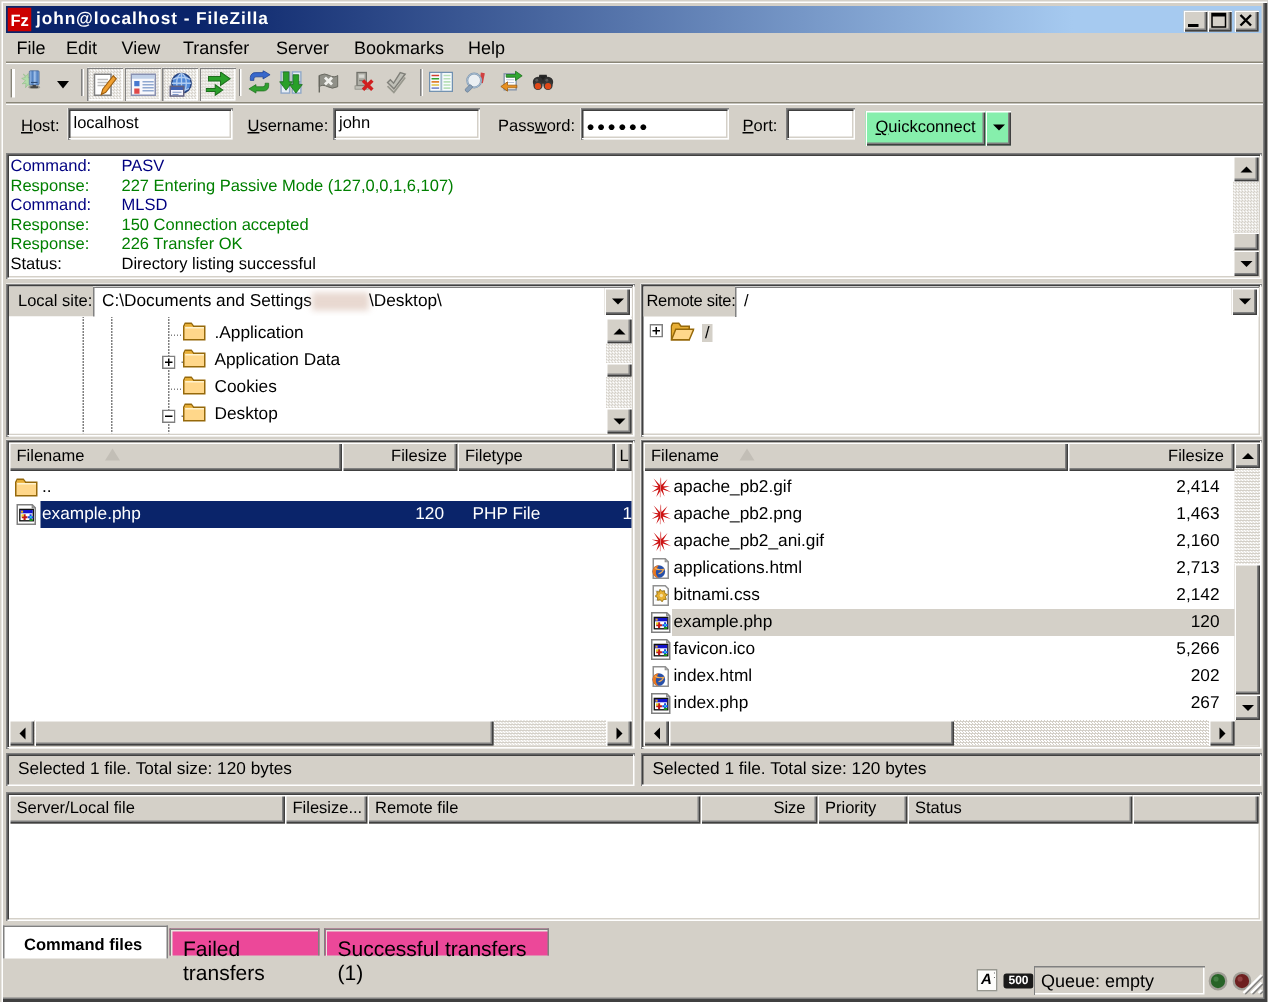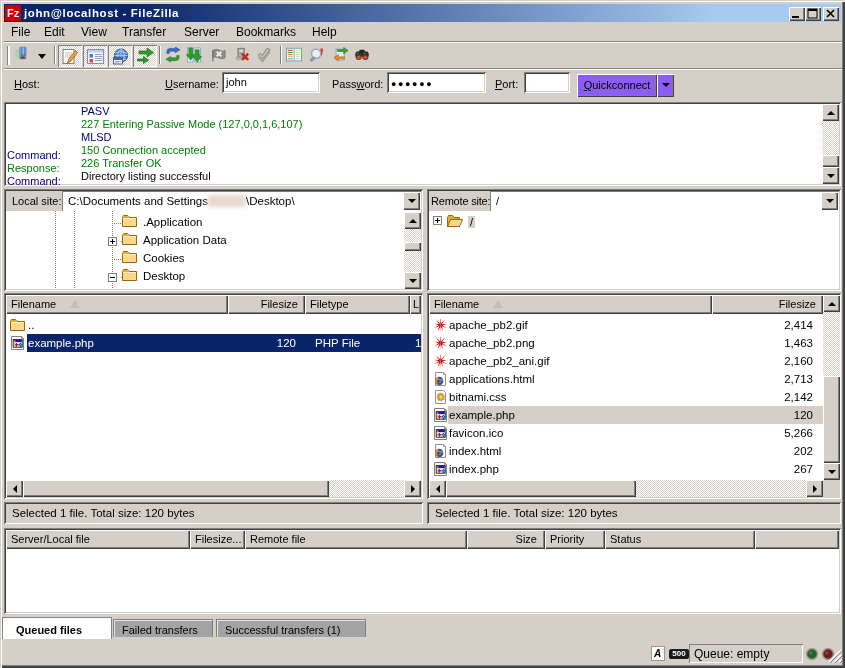--- a/index.html
+++ b/index.html
@@ -7,21 +7,21 @@
 body { font-family:"Liberation Sans", sans-serif; font-size:11px; color:#000; }
 #win {
   position:relative; width:845px; height:668px; background:#d4d0c8;
   box-shadow: inset 1px 1px 0 #d4d0c8, inset 2px 2px 0 #fff,
               inset -2px -2px 0 #404040, inset -3px -3px 0 #808080;
 }
 .abs { position:absolute; }
 .sunk { box-shadow: inset 1px 1px 0 #808080, inset -1px -1px 0 #fff,
         inset 2px 2px 0 #404040, inset -2px -2px 0 #d4d0c8; }
 .sunk1 { box-shadow: inset 1px 1px 0 #808080, inset -1px -1px 0 #fff; }
-.raise { background:#8b5cf6;
+.raise { background:#86efac;
   box-shadow: inset 1px 1px 0 #fff, inset -1px -1px 0 #404040, inset -2px -2px 0 #808080; }
 
 #titlebar { left:4px; top:4px; width:837px; height:18px;
   background: linear-gradient(to right, #0a246a 0%, #0a246a 15%, #a6caf0 85%);
   color:#fff; }
 #titletext { position:absolute; left:20px; top:3px; font-size:11.5px; letter-spacing:0.62px; font-weight:bold; white-space:nowrap; }
 .tbtn { position:absolute; top:3px; width:16px; height:14px; background:#d4d0c8;
   box-shadow: inset 1px 1px 0 #fff, inset -1px -1px 0 #404040, inset -2px -2px 0 #808080; }
 
 #menubar { left:4px; top:22px; width:838px; height:21px; box-shadow: inset 0 -1px 0 #fff, inset 0 -2px 0 #8a8678; }
@@ -42,21 +42,21 @@
 #quickbar { left:4px; top:68px; width:838px; height:32px; box-shadow: inset 0 1px 0 #8a8678, inset 0 2px 0 #fff; }
 .qlabel { position:absolute; top:10px; font-size:11px; }
 .qinput { position:absolute; top:4px; height:21px; background:#fff;
   box-shadow: inset 1px 1px 0 #808080, inset -1px -1px 0 #fff,
   inset 2px 2px 0 #404040, inset -2px -2px 0 #d4d0c8;
   font-size:11px; padding:4px 0 0 4px; }
 u.k { text-decoration:underline; text-underline-offset:1px; }
 
 #log { left:4px; top:102px; width:837px; height:84px; background:#fff; }
 .logline { position:absolute; left:3px; font-size:11px; white-space:pre; }
-.logline b { position:absolute; left:0; font-weight:normal;margin-top:44px; }
+.logline b { position:absolute; left:0; font-weight:normal; }
 .logline span { position:absolute; left:74px; }
 
 .sb-btn { position:absolute; width:17px; height:17px; background:#d4d0c8;
   box-shadow: inset 1px 1px 0 #fff, inset -1px -1px 0 #404040, inset -2px -2px 0 #808080;
   display:flex; align-items:center; justify-content:center; }
 .sb-thumb { position:absolute; background:#d4d0c8;
   box-shadow: inset 1px 1px 0 #fff, inset -1px -1px 0 #404040, inset -2px -2px 0 #808080; }
 .sb-track { position:absolute;
   background-image: conic-gradient(#fff 25%, #d4d0c8 0 50%, #fff 0 75%, #d4d0c8 0);
   background-size:2px 2px; }
@@ -70,22 +70,22 @@
   box-shadow: inset 1px 1px 0 #fff, inset -1px -1px 0 #404040, inset -2px -2px 0 #808080;
   display:flex; align-items:center; justify-content:center; }
 .hdrcell { position:absolute; top:2px; height:19px; background:#d4d0c8;
   box-shadow: inset 1px 1px 0 #fff, inset -1px -1px 0 #404040, inset -2px -2px 0 #808080;
   font-size:11px; padding:3px 0 0 5px; }
 .row { position:absolute; height:18px; font-size:11.5px; white-space:nowrap; }
 .ficon { position:absolute; left:4px; top:2px; }
 .sort { display:inline-block; width:0; height:0; border-left:5px solid transparent;
   border-right:5px solid transparent; border-bottom:8px solid #c2beb6; margin-left:14px; }
 .vdot { width:1px; background-image: repeating-linear-gradient(to bottom,#808080 0 1px,transparent 1px 2px); }
-.tabg { background:#a3a3a3; border:1px solid #808080; border-bottom:none;
-  box-shadow: inset 1px 1px 0 #e8e6e0; font-size:11px; }
+.tabg { background:#ec4899; border:1px solid #808080; border-bottom:none;
+  box-shadow: inset 1px 1px 0 #e8e6e0; font-size:14px; }
 .hdot { height:1px; background-image: repeating-linear-gradient(to right,#808080 0 1px,transparent 1px 2px); }
 </style>
 </head>
 <body>
 <svg width="0" height="0" style="position:absolute">
   <defs>
     <symbol id="folder" viewBox="0 0 16 14">
       <path d="M0.5 3.5 L0.5 12.5 L14.5 12.5 L14.5 3.5 L7 3.5 L5.5 1.5 L1.5 1.5 L0.5 3.5 Z" fill="#ffd78a" stroke="#96690a"></path>
       <path d="M1.5 4.5 L14 4.5" stroke="#fff2cc"></path>
       <path d="M1 3.9 L6.8 3.9 L5.3 2 L1.8 2 Z" fill="#e7ae35"></path>
@@ -269,20 +269,21 @@
       <circle cx="14.2" cy="11" r="3.8" fill="#383838"></circle>
       <circle cx="5.8" cy="11.6" r="2.6" fill="#e04818"></circle>
       <circle cx="14.2" cy="11.6" r="2.6" fill="#e04818"></circle>
       <circle cx="4.8" cy="6.6" r="1.2" fill="#585858"></circle>
       <circle cx="13.2" cy="6.6" r="1.2" fill="#585858"></circle>
     </svg>
   </div>
 
   <div id="quickbar" class="abs">
     <span class="qlabel" style="left:10px"><u class="k">H</u>ost:</span>
+    <div class="qinput" style="left:41px; width:110px">localhost</div>
     <span class="qlabel" style="left:161px"><u class="k">U</u>sername:</span>
     <div class="qinput" style="left:218px; width:98px">john</div>
     <span class="qlabel" style="left:328px">Pass<u class="k">w</u>ord:</span>
     <div class="qinput" style="left:383px; width:99px; letter-spacing:1.6px; font-size:9px; padding-top:7px">●●●●●●</div>
     <span class="qlabel" style="left:491px"><u class="k">P</u>ort:</span>
     <div class="qinput" style="left:520px; width:46px"></div>
     <div class="abs raise" style="left:573px; top:6px; width:80px; height:23px; text-align:center; padding-top:5px; font-size:11px"><u class="k">Q</u>uickconnect</div>
     <div class="abs raise" style="left:653px; top:6px; width:17px; height:23px">
         <span class="arr dn" style="margin:9px auto 0"></span>
       </div>
@@ -507,21 +508,21 @@
     <div class="hdrcell" style="left:186px; width:55px">Filesize...</div>
     <div class="hdrcell" style="left:241px; width:222px">Remote file</div>
     <div class="hdrcell" style="left:463px; width:78px; text-align:right; padding-right:8px">Size</div>
     <div class="hdrcell" style="left:541px; width:60px">Priority</div>
     <div class="hdrcell" style="left:601px; width:150px">Status</div>
     <div class="hdrcell" style="left:751px; width:84px"></div>
   </div>
 
   <div id="tabs" class="abs" style="left:4px; top:615px; width:837px; height:24px">
     <div class="abs" style="left:-2px; top:2px; width:110px; height:22px; background:#fff;
-      border:1px solid #808080; border-bottom:none; font-weight:bold; padding:6px 0 0 13px">Queued files</div>
+      border:1px solid #808080; border-bottom:none; font-weight:bold; padding:6px 0 0 13px">Command files</div>
     <div class="abs tabg" style="left:109px; top:4px; width:100px; height:18px; padding:4px 0 0 8px">Failed transfers</div>
     <div class="abs tabg" style="left:212px; top:4px; width:150px; height:18px; padding:4px 0 0 8px">Successful transfers (1)</div>
   </div>
 
   <div id="statusbar" class="abs" style="left:4px; top:640px; width:837px; height:24px">
     <div class="abs" style="left:647px; top:6px; width:14px; height:15px; border:1px solid #989890; background:#fdfdfb">
       <span class="abs" style="left:2px; top:1px; font-size:10px; font-style:italic; font-weight:bold">A</span>
       <span class="abs" style="left:10px; top:0px; font-size:7px; color:#606060">:</span>
     </div>
     <div class="abs" style="left:665px; top:9px; width:20px; height:10px; background:#1a1a1a; border-radius:2px; color:#fff; font-size:8px; font-weight:bold; text-align:center; line-height:10px">500</div>

